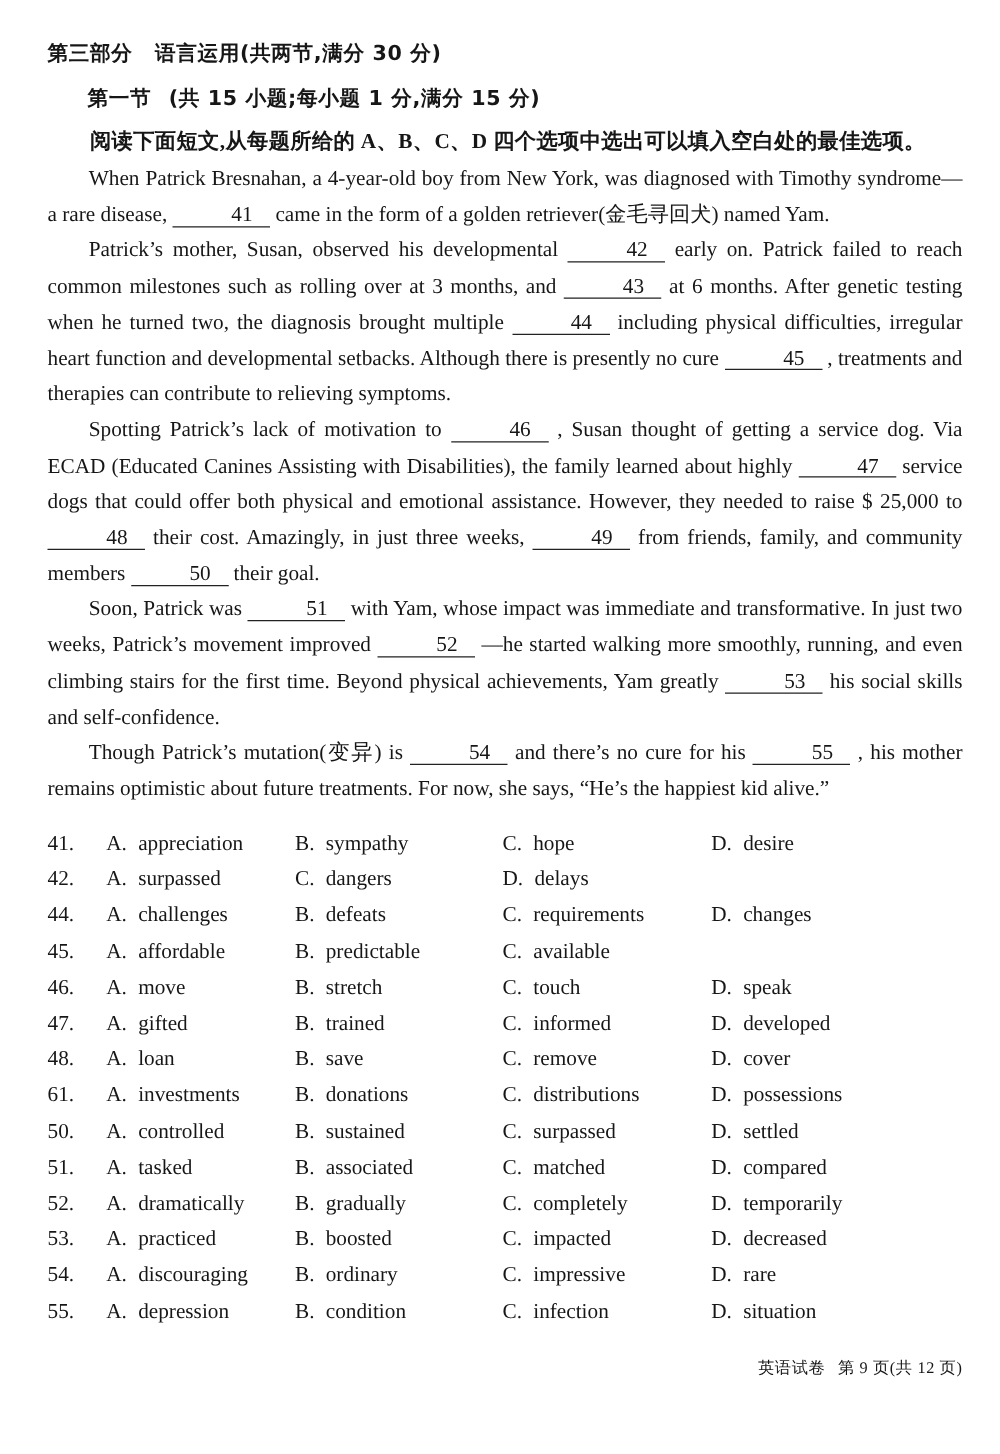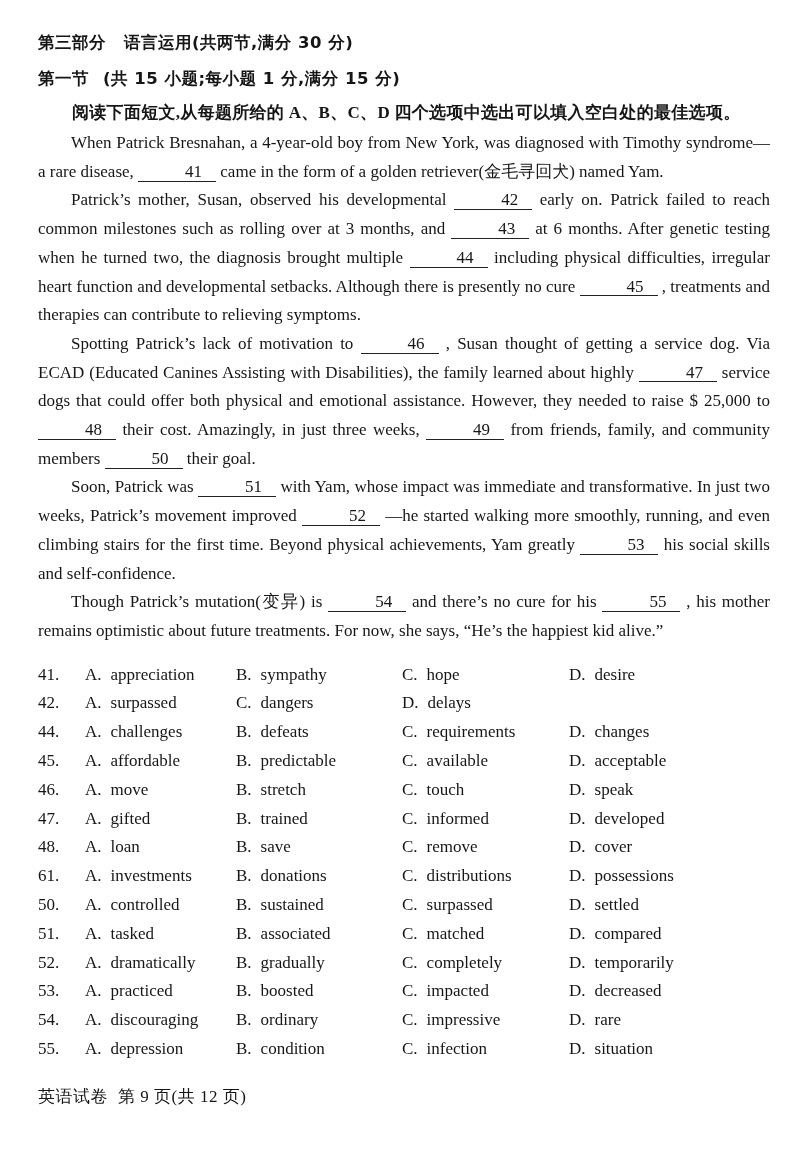--- a/index.html
+++ b/index.html
@@ -23,20 +23,21 @@
     margin-bottom: 14px;
   }
   .header-part .gap { display: inline-block; width: 18px; }
 
   .header-section {
     font-family: "DejaVu Sans", "Liberation Sans", sans-serif;
     font-weight: 700;
     font-size: 16.5px;
     letter-spacing: 0.5px;
     margin-bottom: 11px;
+    margin-left: 32px;
   }
   .header-section .gap { display: inline-block; width: 14px; }
 
   .instructions {
     font-size: 17px;
     text-indent: 34px;
     margin-bottom: 5px;
     letter-spacing: 0.3px;
     font-weight: bold;
   }
@@ -60,23 +61,23 @@
   .q-row {
     display: grid;
     grid-template-columns: 198px 166px 167px 1fr;
     line-height: 28.8px;
     white-space: nowrap;
   }
   .q-num { display: inline-block; min-width: 34px; margin-right: 13px; }
   .opt-letter { margin-right: 9px; }
 
   .footer {
-    text-align: left;
+    text-align: right;
     margin-top: 21px;
-    font-size: 17px;
+    font-size: 13px;
     letter-spacing: 0.5px;
   }
   .footer .fgap { display: inline-block; width: 10px; }
 </style>
 </head>
 <body>
 
 <div class="page">
 
   <div class="header-part">
@@ -112,21 +113,20 @@
       <div class="q-row">
         <div class="q-cell"><span class="q-num">44.</span><span class="opt-letter">A.</span><span class="opt-text">challenges</span></div>
         <div class="q-cell"><span class="opt-letter">B.</span><span class="opt-text">defeats</span></div>
         <div class="q-cell"><span class="opt-letter">C.</span><span class="opt-text">requirements</span></div>
         <div class="q-cell"><span class="opt-letter">D.</span><span class="opt-text">changes</span></div>
       </div>
       <div class="q-row">
         <div class="q-cell"><span class="q-num">45.</span><span class="opt-letter">A.</span><span class="opt-text">affordable</span></div>
         <div class="q-cell"><span class="opt-letter">B.</span><span class="opt-text">predictable</span></div>
         <div class="q-cell"><span class="opt-letter">C.</span><span class="opt-text">available</span></div>
-        <div class="q-cell"><span class="opt-letter">D.</span><span class="opt-text">acceptable</span></div>
       </div>
       <div class="q-row">
         <div class="q-cell"><span class="q-num">46.</span><span class="opt-letter">A.</span><span class="opt-text">move</span></div>
         <div class="q-cell"><span class="opt-letter">B.</span><span class="opt-text">stretch</span></div>
         <div class="q-cell"><span class="opt-letter">C.</span><span class="opt-text">touch</span></div>
         <div class="q-cell"><span class="opt-letter">D.</span><span class="opt-text">speak</span></div>
       </div>
       <div class="q-row">
         <div class="q-cell"><span class="q-num">47.</span><span class="opt-letter">A.</span><span class="opt-text">gifted</span></div>
         <div class="q-cell"><span class="opt-letter">B.</span><span class="opt-text">trained</span></div>

